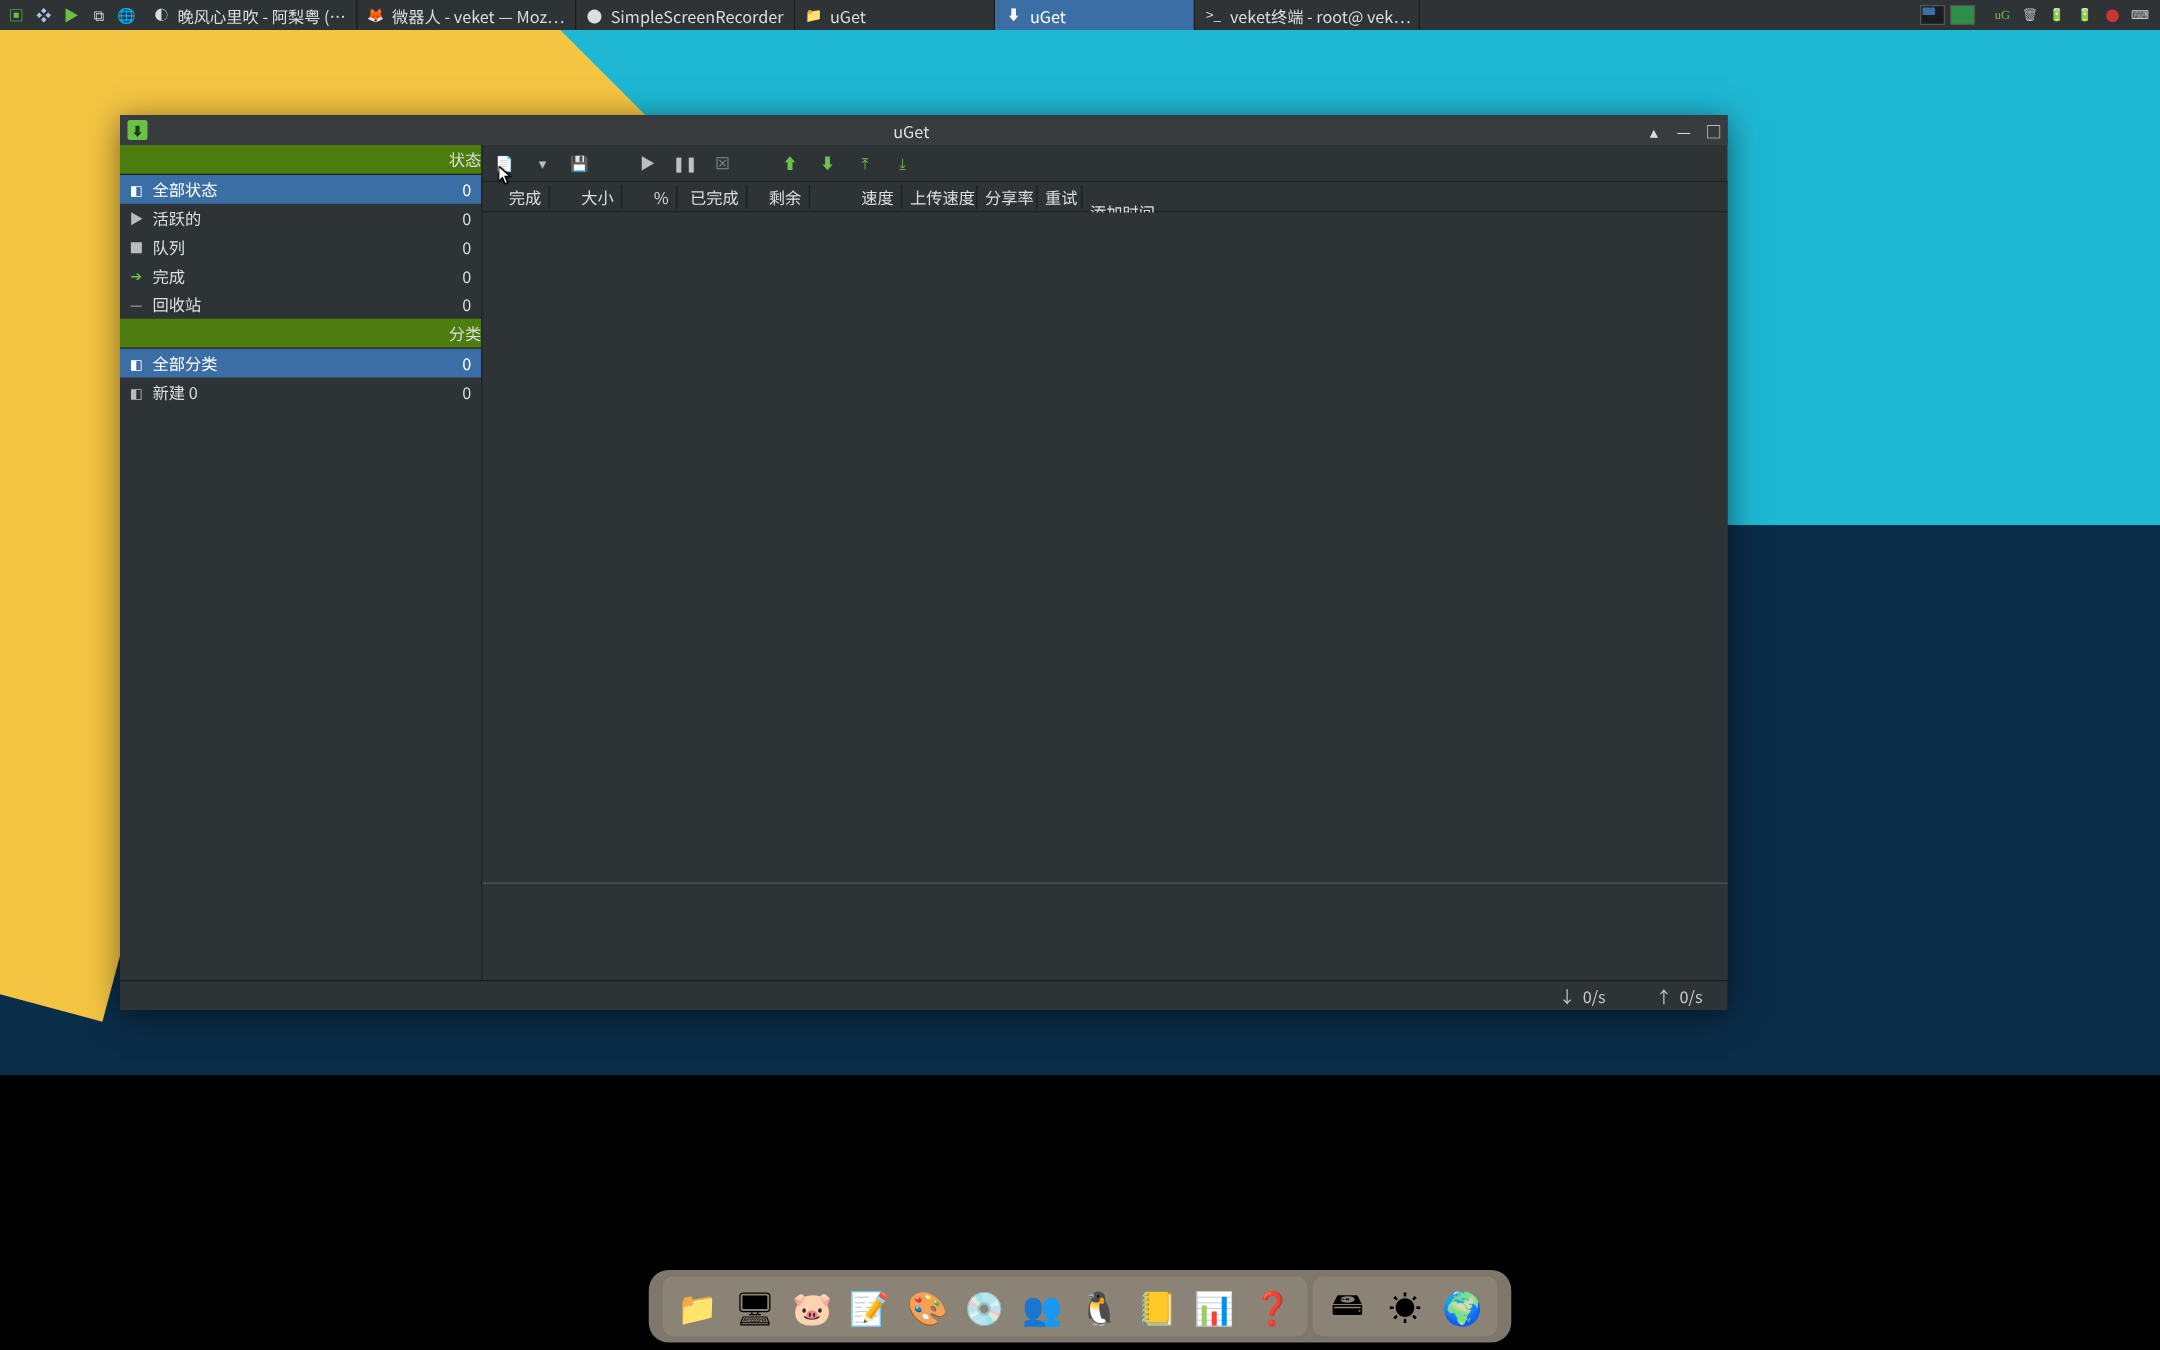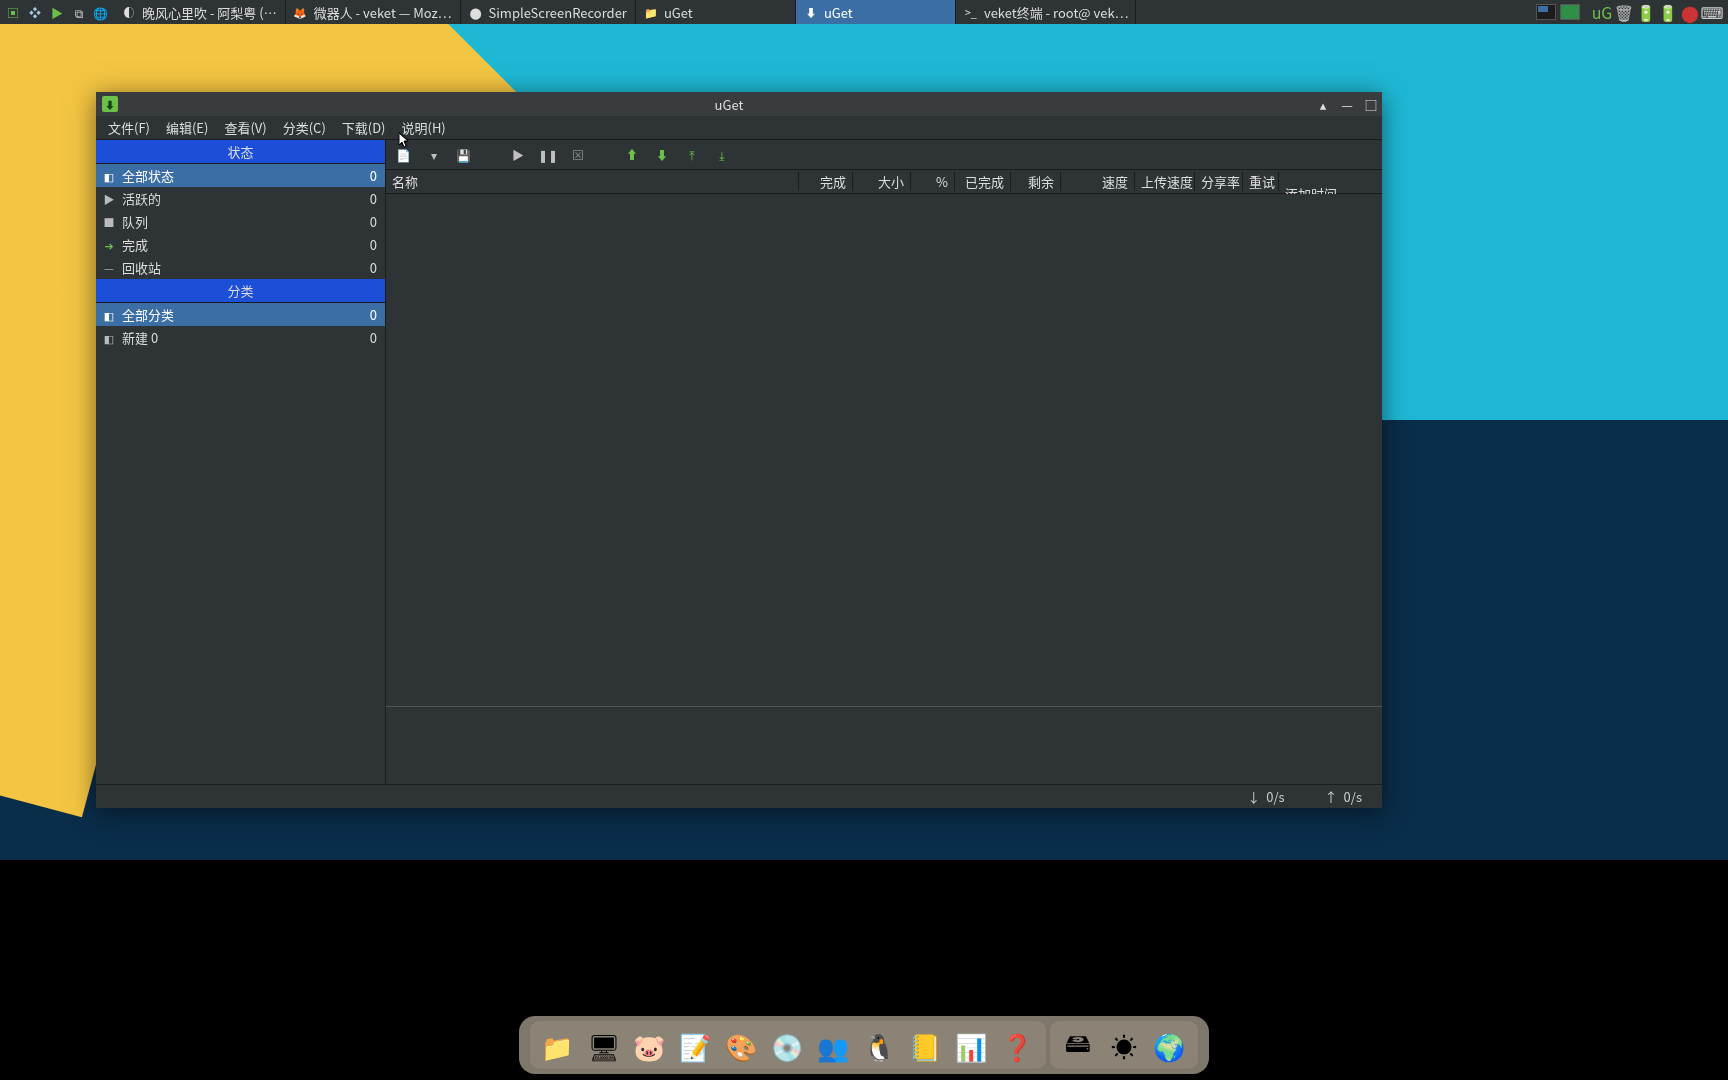--- a/index.html
+++ b/index.html
@@ -14,41 +14,41 @@
 
 
 .top-panel { position: absolute; top: 0; left: 0; right: 0; height: 24px; background: #2e3436; display: flex; align-items: center; color: #ccc; z-index: 100; }
 .top-panel .launcher { display: flex; align-items: center; gap: 4px; padding: 0 4px; }
 .top-panel .launcher .l-icon { width: 18px; height: 18px; display: flex; align-items: center; justify-content: center; font-size: 12px; }
 .top-panel .windows { display: flex; flex: 1; height: 100%; }
 .top-panel .winbtn { display: flex; align-items: center; gap: 6px; padding: 0 8px; height: 100%; border-right: 1px solid #1c1c1c; min-width: 160px; max-width: 180px; overflow: hidden; white-space: nowrap; color: #ddd; }
 .top-panel .winbtn.active { background: #3b6ea5; color: #fff; }
 .top-panel .winbtn .wicon { width: 14px; height: 14px; flex: 0 0 14px; display: inline-flex; align-items: center; justify-content: center; font-size: 11px; }
 .top-panel .tray { display: flex; align-items: center; gap: 6px; padding: 0 8px; }
-.top-panel .tray .t-icon { width: 16px; height: 16px; display: inline-flex; align-items: center; justify-content: center; font-size: 16px; }
+.top-panel .tray .t-icon { width: 16px; height: 16px; display: inline-flex; align-items: center; justify-content: center; font-size: 10px; font-family: Liberation Serif, serif; }
 
 
 .ws-switch { display: flex; align-items: center; gap: 4px; padding: 0 6px; }
 .ws-switch .ws { width: 20px; height: 16px; border: 1px solid #555; background: #1c1c1c; position: relative; }
 .ws-switch .ws.active { background: #2f8f46; }
 
 
 .uget-window { position: absolute; left: 96px; top: 92px; width: 1286px; height: 716px; background: #2e3436; color: #ddd; z-index: 50; box-shadow: 0 4px 24px rgba(0,0,0,.5); display: flex; flex-direction: column; }
 .titlebar { height: 24px; background: #383c3f; display: flex; align-items: center; padding: 0 6px; position: relative; }
 .titlebar .app-icon { width: 16px; height: 16px; background: #6cc04a; border-radius: 2px; display: flex; align-items: center; justify-content: center; font-size: 10px; color: #1b3d12; }
 .titlebar .title { position: absolute; left: 0; right: 60px; text-align: center; padding-left: 40px; }
 .titlebar .wbtns { position: absolute; right: 4px; top: 0; height: 100%; display: flex; align-items: center; gap: 10px; }
 .titlebar .wbtns span { width: 14px; text-align: center; cursor: default; }
 
 .menubar { height: 24px; display: flex; align-items: center; padding: 0 4px; background: #2e3436; border-bottom: 1px solid #1c1c1c; }
 .menubar .mitem { padding: 2px 8px; }
 
 .body-row { flex: 1; display: flex; min-height: 0; }
 .sidebar { width: 290px; border-right: 1px solid #1c1c1c; display: flex; flex-direction: column; background: #2e3436; overflow: hidden; }
-.side-header { background: #1d4ed8; text-align: center; padding: 2px 0; border-bottom: 1px solid #1c1c1c; }
+.side-header { background: #4d7c0f; text-align: right; padding: 2px 0; border-bottom: 1px solid #1c1c1c; }
 .side-list { }
 .side-item { display: flex; align-items: center; padding: 2px 8px 2px 6px; gap: 6px; }
 .side-item.selected { background: #3b6ea5; color: #fff; }
 .side-item .s-icon { width: 14px; text-align: center; font-size: 11px; color: inherit; }
 .side-item .s-label { flex: 1; }
 .side-item .s-count { }
 
 .main { flex: 1; display: flex; flex-direction: column; min-width: 0; }
 .toolbar { height: 30px; display: flex; align-items: center; gap: 14px; padding: 0 10px; border-bottom: 1px solid #1c1c1c; }
 .toolbar .tb { width: 16px; height: 16px; display: inline-flex; align-items: center; justify-content: center; font-size: 12px; color: #bfbfbf; }
@@ -152,28 +152,20 @@
   <div class="titlebar">
     <span class="app-icon">⬇</span>
     <span class="title">uGet</span>
     <div class="wbtns">
       <span>▴</span>
       <span>—</span>
       <span>□</span>
     </div>
   </div>
 
-  <div class="menubar" id="menubar">
-      <span class="mitem">文件(F)</span>
-      <span class="mitem">编辑(E)</span>
-      <span class="mitem">查看(V)</span>
-      <span class="mitem">分类(C)</span>
-      <span class="mitem">下载(D)</span>
-      <span class="mitem">说明(H)</span>
-    </div>
 
   <div class="body-row">
     <div class="sidebar">
       <div class="side-header">状态</div>
       <div class="side-list" id="status-list">
           <div class="side-item selected">
             <span class="s-icon" style="color:#fff">◧</span>
             <span class="s-label">全部状态</span>
             <span class="s-count">0</span>
           </div>
@@ -223,21 +215,20 @@
         <span class="tb">❚❚</span>
         <span class="tb" style="color:#888">⊠</span>
         <span class="sep"></span>
         <span class="tb green">⬆</span>
         <span class="tb green">⬇</span>
         <span class="tb green">⤒</span>
         <span class="tb green">⤓</span>
       </div>
 
       <div class="col-headers" id="col-headers">
-          <div class="col first">名称</div>
           <div class="col c2">完成</div>
           <div class="col c3">大小</div>
           <div class="col c4">%</div>
           <div class="col c5">已完成</div>
           <div class="col c6">剩余</div>
           <div class="col c7">速度</div>
           <div class="col c8">上传速度</div>
           <div class="col c9">分享率</div>
           <div class="col c10">重试</div>
           <div class="col c11">添加时间</div>

